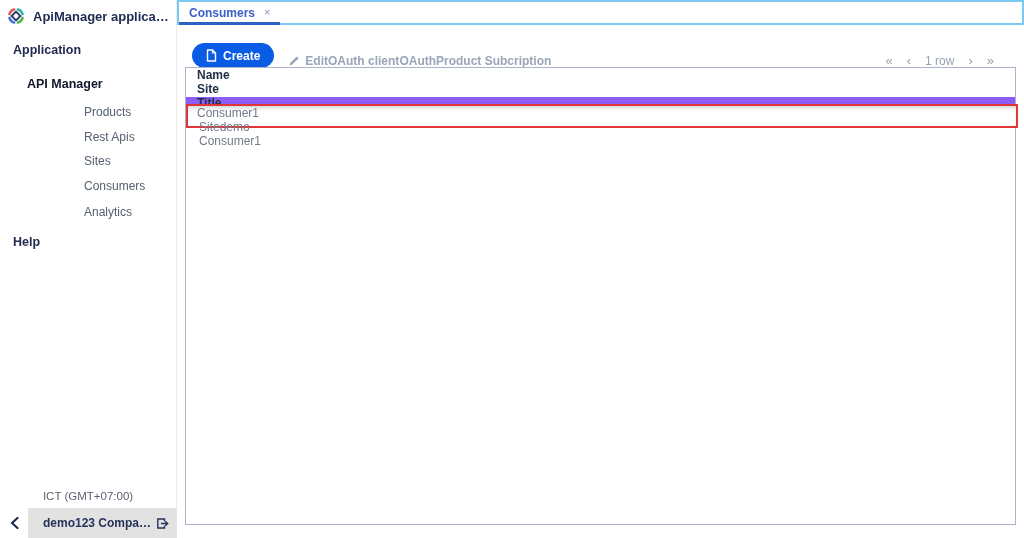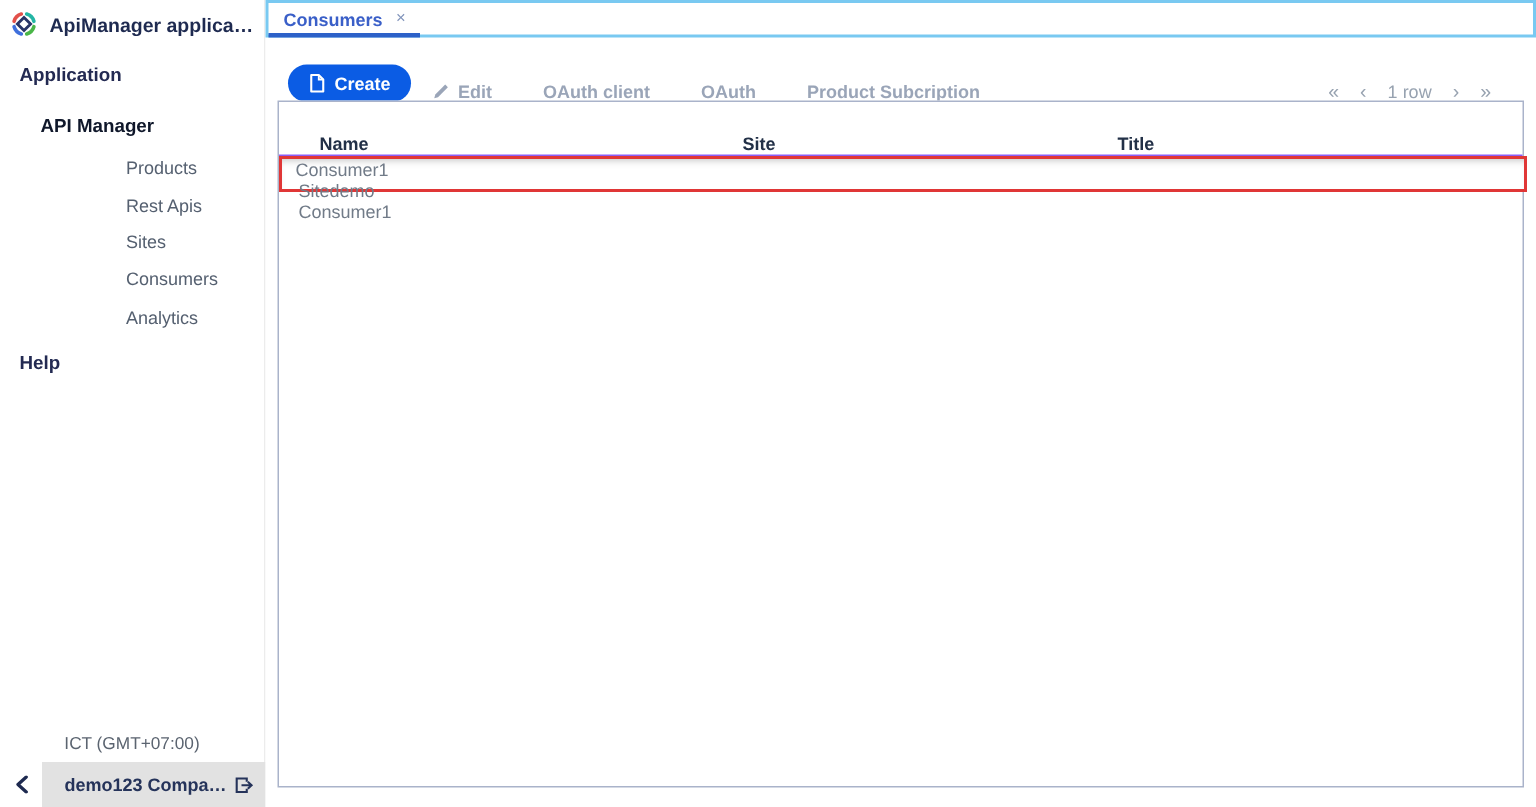--- a/index.html
+++ b/index.html
@@ -65,35 +65,35 @@
     position:absolute; top:25px; left:0; right:0; height:43px;
     display:flex; align-items:flex-end;
   }
   .create-btn {
     margin-left:15px; height:25px; border:none; border-radius:14px;
     background:var(--accent-blue,#0b5ce4); color:#fff;
     display:inline-flex; align-items:center; gap:6px;
     padding:0 14px; font-size:12px; font-weight:700; cursor:pointer;
     font-family:"Liberation Sans", sans-serif;
   }
-  .disabled-group { display:flex; align-items:center; gap:34px; margin-left:14px; }
+  .disabled-group { display:flex; align-items:center; margin-left:14px; }
   .tool-btn {
     border:none; background:transparent; font-size:12px; font-weight:600;
     color:var(--disabled-text,#9aa5b8); display:inline-flex; align-items:center; gap:5px;
     cursor:default; font-family:"Liberation Sans", sans-serif;
   }
   .pager { margin-left:auto; margin-right:30px; display:flex; align-items:center; gap:14px; }
   .pager span { font-size:12px; color:#97a2b0; }
   .pager .arrow { cursor:pointer; font-size:13px; }
   
   .grid {
     position:absolute; left:8px; top:67px; width:831px; height:458px;
     border:1px solid var(--table-border,#aab3ca); background:#fff;
   }
-  .grid-header { display:flex; height:36px; border-bottom:1px solid #8b5cf6; align-items:flex-end; }
+  .grid-header { display:flex; height:36px; border-bottom:7px solid #8b5cf6; align-items:flex-start;flex-direction:column; }
   .sel-col { width:16px; border-right:1px solid #ccd2dd; }
   .hcell {
     font-size:12px; font-weight:700; color:#223047;
     display:flex; align-items:center; padding-left:11px; cursor:pointer;
   }
   .col-name  { width:282px; }
   .col-site  { width:250px; }
   .col-title { flex:1; }
   .grid-row {
     display:flex; height:24px; align-items:stretch;

